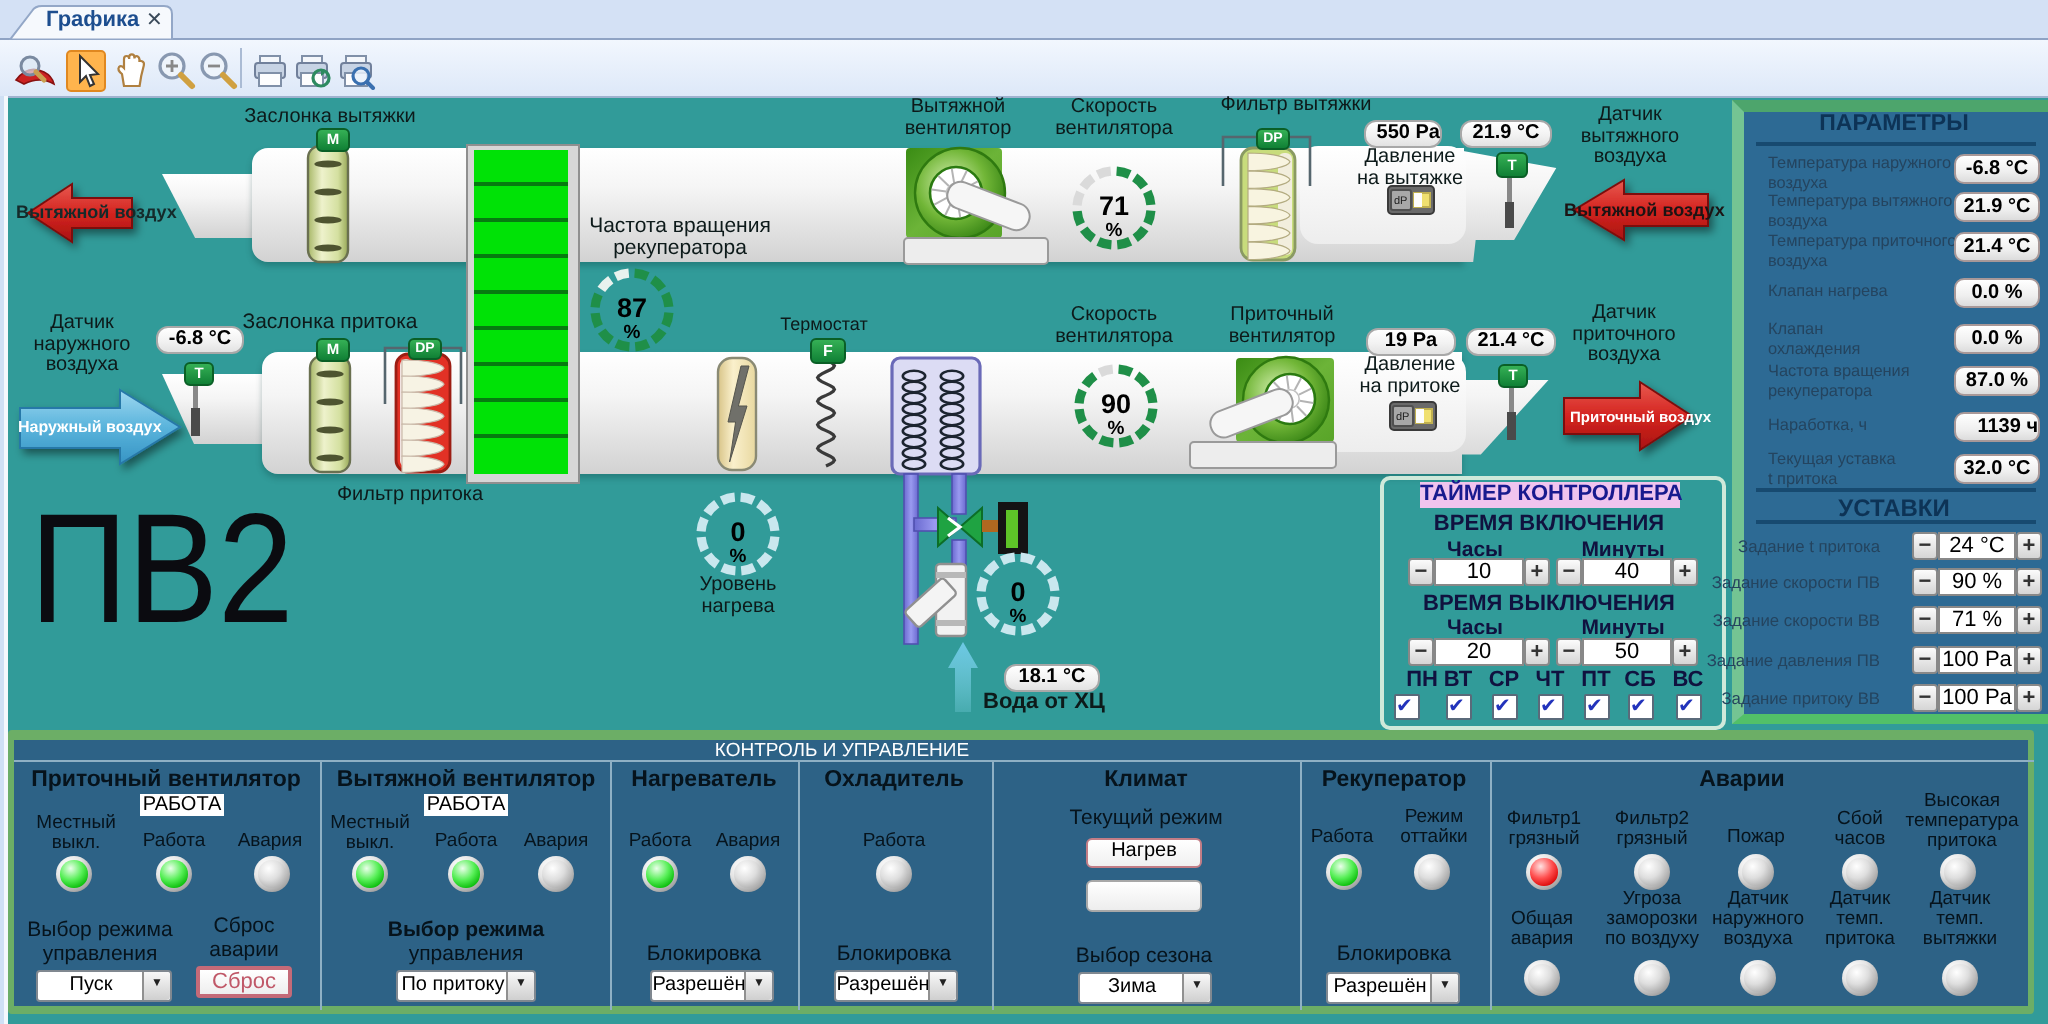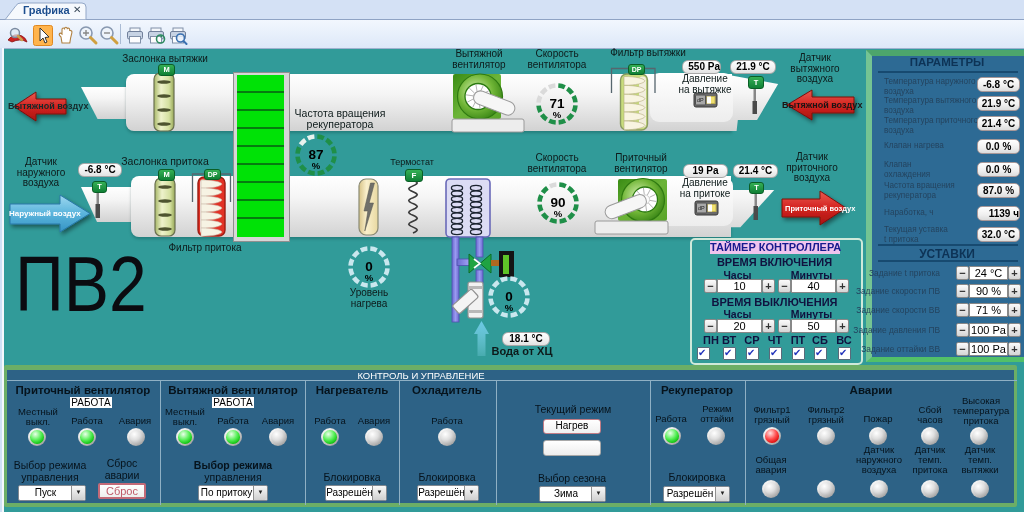--- a/index.html
+++ b/index.html
@@ -473,21 +473,21 @@
       <span class="m" style="left:0">−</span>
       <span class="v" style="left:13px;width:39px;">71 %</span>
       <span class="p" style="left:52px;">+</span>
     </div>
     <div class="sr" style="top:324.5px;">Задание давления ПВ</div>
     <div class="spin" style="left:956px;top:322.5px;">
       <span class="m" style="left:0">−</span>
       <span class="v" style="left:13px;width:39px;">100 Pa</span>
       <span class="p" style="left:52px;">+</span>
     </div>
-    <div class="sr" style="top:343.5px;">Задание оттайки ВВ</div>
+    <div class="sr" style="top:343.5px;">Задание притоку ВВ</div>
     <div class="spin" style="left:956px;top:341.5px;">
       <span class="m" style="left:0">−</span>
       <span class="v" style="left:13px;width:39px;">100 Pa</span>
       <span class="p" style="left:52px;">+</span>
     </div>
 
   <div class="abs" style="left:4px;top:365px;width:1013px;height:142px;background:#2d6286;border:3px solid #6cae66;border-top-width:5px;border-bottom-width:4px;border-radius:2px;box-sizing:border-box;"></div>
   <div class="abs" style="left:356px;top:370px;width:130px;color:#fff;font-weight:normal;font-size:9.5px;text-align:center;white-space:nowrap;">КОНТРОЛЬ И УПРАВЛЕНИЕ</div>
   <div class="abs" style="left:160px;top:381px;width:1px;height:124px;background:#8fb0c4;"></div>
     <div class="abs" style="left:305px;top:381px;width:1px;height:124px;background:#8fb0c4;"></div>
@@ -556,20 +556,21 @@
     <div class="sec" style="left:447px;top:384px;width:200px;margin-left:-100px;">Охладитель</div>
     <div class="bl" style="left:447px;top:416px;width:200px;margin-left:-100px;font-size:9.5px;">Работа</div>
     <div class="led k" style="left:438px;top:428px;">
       <i></i>
     </div>
     <div class="bl" style="left:447px;top:472px;width:200px;margin-left:-100px;font-size:10.5px;">Блокировка</div>
     <div class="dd" style="left:417px;top:485px;width:60px;">
       <span>Разрешён</span>
       <b>▼</b>
     </div>
+    <div class="sec" style="left:573px;top:384px;width:200px;margin-left:-100px;">Климат</div>
     <div class="bl" style="left:573px;top:404px;width:200px;margin-left:-100px;font-size:10.5px;">Текущий режим</div>
     <div class="abs" style="left:543px;top:419px;width:58px;height:15px;background:linear-gradient(180deg,#fff,#f0f0f0);border:1.5px solid #c27d86;border-radius:3px;box-sizing:border-box;color:#000;font-size:10px;text-align:center;line-height:12px;">Нагрев</div>
     <div class="abs" style="left:543px;top:440px;width:58px;height:16px;background:linear-gradient(180deg,#fff,#ededed);border:1px solid #a8a8a8;border-radius:3px;box-sizing:border-box;"></div>
     <div class="bl" style="left:572px;top:473px;width:200px;margin-left:-100px;font-size:10.5px;">Выбор сезона</div>
     <div class="dd" style="left:539px;top:486px;width:65px;">
       <span>Зима</span>
       <b>▼</b>
     </div>
     <div class="sec" style="left:697px;top:384px;width:200px;margin-left:-100px;">Рекуператор</div>
     <div class="bl" style="left:671px;top:414px;width:200px;margin-left:-100px;font-size:9.5px;">Работа</div>
@@ -600,20 +601,21 @@
     <div class="led k" style="left:869px;top:427px;">
       <i></i>
     </div>
     <div class="led k" style="left:921px;top:427px;">
       <i></i>
     </div>
     <div class="led k" style="left:970px;top:427px;">
       <i></i>
     </div>
     <div class="bl" style="left:771px;top:455px;width:200px;margin-left:-100px;font-size:9.5px;">Общая<br>авария</div>
+    <div class="bl" style="left:826px;top:445px;width:200px;margin-left:-100px;font-size:9.5px;">Угроза<br>заморозки<br>по воздуху</div>
     <div class="bl" style="left:879px;top:445px;width:200px;margin-left:-100px;font-size:9.5px;">Датчик<br>наружного<br>воздуха</div>
     <div class="bl" style="left:930px;top:445px;width:200px;margin-left:-100px;font-size:9.5px;">Датчик<br>темп.<br>притока</div>
     <div class="bl" style="left:980px;top:445px;width:200px;margin-left:-100px;font-size:9.5px;">Датчик<br>темп.<br>вытяжки</div>
     <div class="led k" style="left:762px;top:480px;">
       <i></i>
     </div>
     <div class="led k" style="left:817px;top:480px;">
       <i></i>
     </div>
     <div class="led k" style="left:870px;top:480px;">

